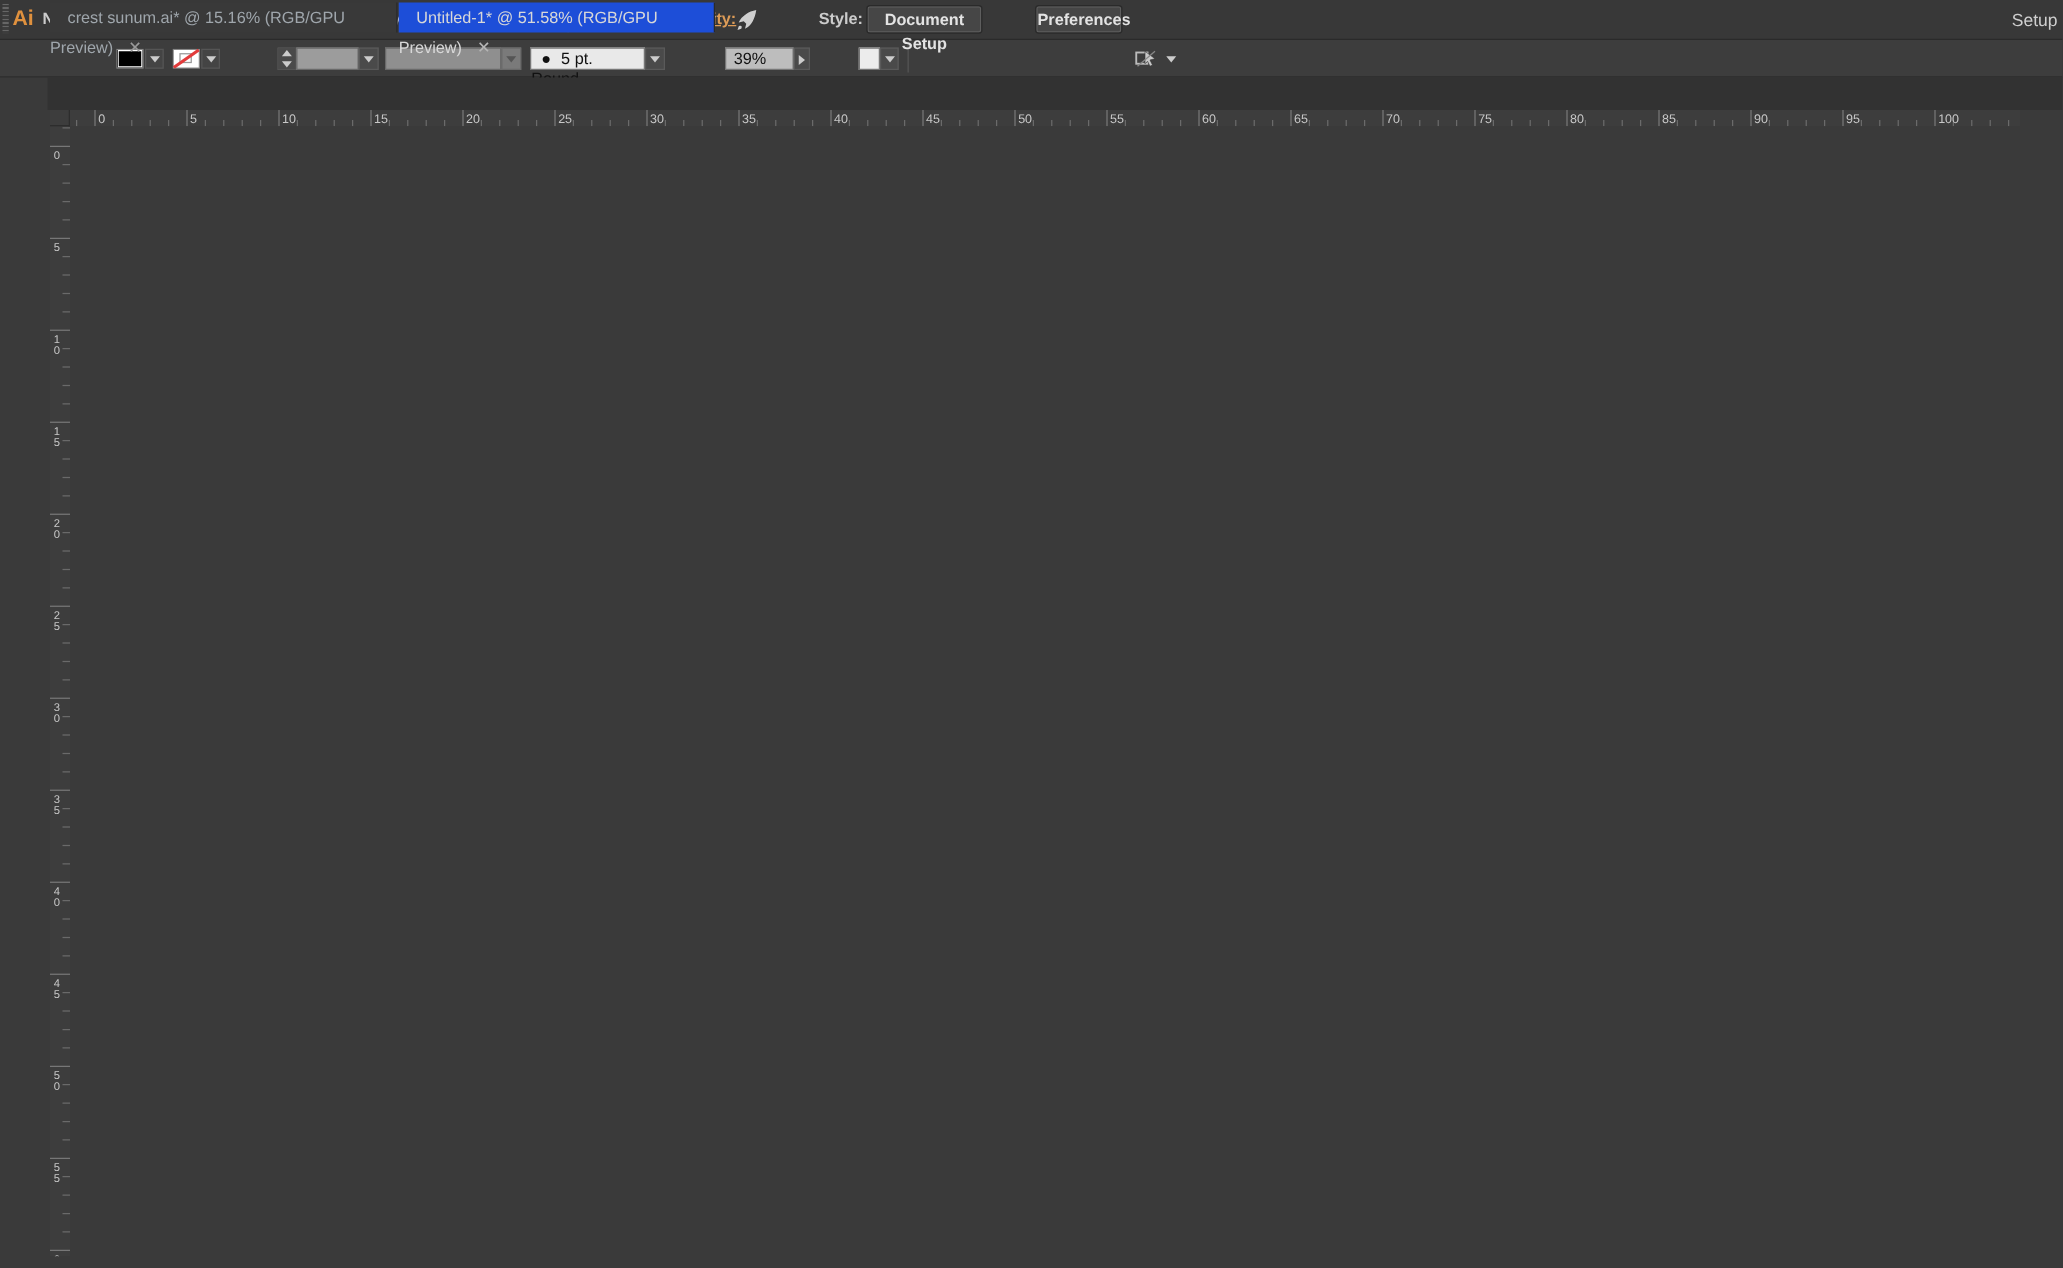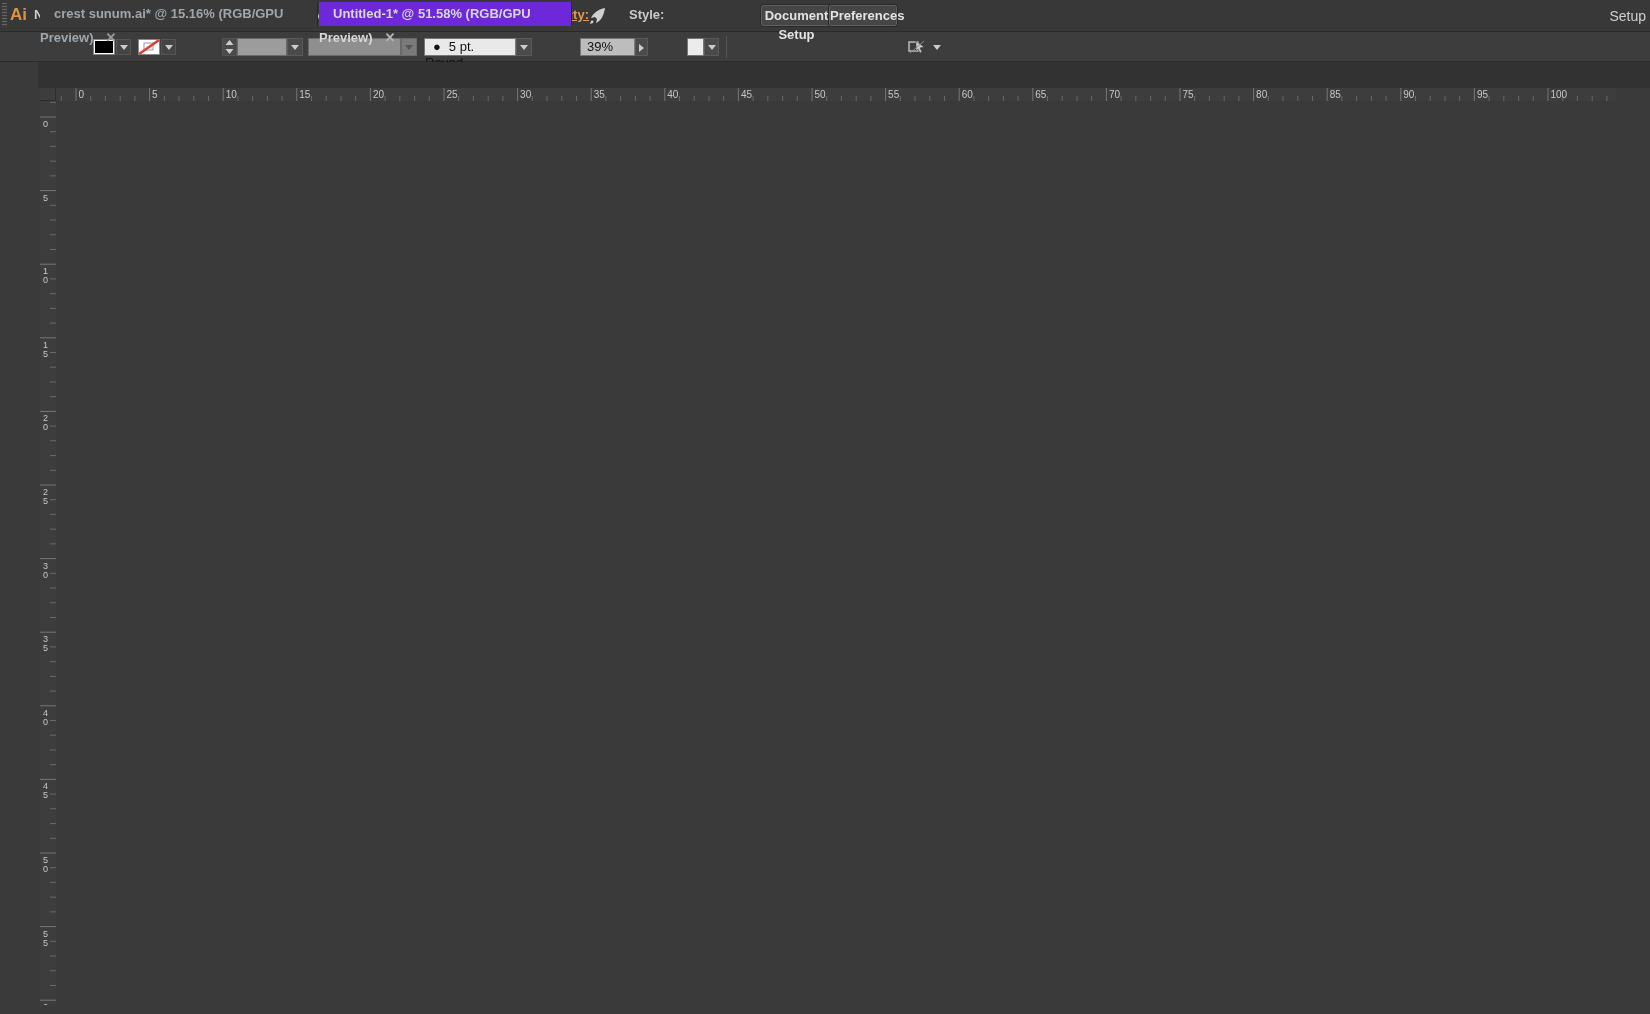--- a/index.html
+++ b/index.html
@@ -16,21 +16,21 @@
 
 #ctrlbar{left:0;top:32px;width:1650px;height:30px;background:#3d3d3d;border-bottom:1px solid #2c2c2c}
 #grip1{left:2px;top:3px;width:5px;height:24px;background:repeating-linear-gradient(#666 0 1px,#3d3d3d 1px 3px)}
 .clab{top:0;height:30px;line-height:30px;color:#cccccc;font-size:13px;font-weight:bold}
 .olab{top:0;height:30px;line-height:30px;color:#dc9b57;font-size:13px;font-weight:bold;text-decoration:underline}
 .ddarrow{width:0;height:0;border-left:4px solid transparent;border-right:4px solid transparent;border-top:5px solid #ccc}
 .cbtn{top:5px;height:21px;background:#464646;border:1px solid #5e5e5e;outline:1px solid #2a2a2a;border-radius:2px;
  color:#e3e3e3;font-size:13px;font-weight:bold;text-align:center}
 
 #tabstrip{left:38px;top:62px;width:1612px;height:26px;background:#323232}
-.tab{top:2px;height:24px;font-size:13px;font-weight:bold;line-height:24px}
+.tab{top:2px;height:24px;font-size:13px;font-weight:normal;line-height:24px}
 
 #hruler{left:56px;top:88px;width:1560px;height:13px;background:#3d3d3d}
 #vruler{left:40px;top:101px;width:16px;height:904px;background:#3d3d3d}
 #rulcorner{left:40px;top:88px;width:16px;height:13px;background:#3d3d3d;border-right:1px solid #2d2d2d;border-bottom:1px solid #2d2d2d}
 </style></head>
 <body>
 <div id="app">
 <div class="abs" id="menubar"></div>
     <div class="abs" id="ailogo">Ai</div>
     <div class="abs menu" style="left:47px">File</div>
@@ -86,38 +86,38 @@
     </div>
     <div class="abs" style="left:424px;top:38px;width:92px;height:18px;background:#e9e9e9;border:1px solid #777;color:#111;font-size:13px;line-height:16px"><span style="margin-left:8px">●</span><span style="margin-left:8px">5 pt. Round</span></div>
     <div class="abs" style="left:516px;top:38px;width:16px;height:18px;background:#4a4a4a;border:1px solid #5a5a5a">
       <div class="ddarrow" style="margin:6px auto"></div>
     </div>
     <div class="abs olab" style="left:537px">Opacity:</div>
     <div class="abs" style="left:580px;top:38px;width:55px;height:18px;background:#bdbdbd;border:1px solid #777;color:#111;font-size:13px;line-height:16px;padding-left:6px">39%</div>
     <div class="abs" style="left:635px;top:38px;width:13px;height:18px;background:#4a4a4a;border:1px solid #5a5a5a">
       <div style="width:0;height:0;border-top:4px solid transparent;border-bottom:4px solid transparent;border-left:5px solid #ccc;margin:5px auto"></div>
     </div>
-    <div class="abs clab" style="left:629px">Style:</div>
+    <div class="abs clab" style="left:655px">Style:</div>
     <div class="abs" style="left:687px;top:38px;width:17px;height:18px;background:#ececec;border:1px solid #777"></div>
     <div class="abs" style="left:704px;top:38px;width:15px;height:18px;background:#4a4a4a;border:1px solid #5a5a5a">
       <div class="ddarrow" style="margin:6px auto"></div>
     </div>
     <div class="abs" style="left:726px;top:36px;width:1px;height:22px;background:#555"></div>
-    <div class="abs cbtn" style="left:761px;width:71px;line-height:19px">Document Setup</div>
+    <div class="abs cbtn" style="left:694px;width:91px;line-height:19px">Document Setup</div>
     <div class="abs cbtn" style="left:829px;width:68px;line-height:19px">Preferences</div>
     <svg class="abs" style="left:908px;top:39px" width="18" height="16" xmlns="http://www.w3.org/2000/svg">
 <rect x="1" y="3" width="9" height="9" fill="none" stroke="#bbb" stroke-width="1.5"></rect>
 <path d="M8 2 L16 8 L12 9 L14 13 L12 14 L10 10 L8 12 Z" fill="#c9c9c9" stroke="#333" stroke-width="0.5"></path>
 <line x1="2" y1="14" x2="16" y2="2" stroke="#888" stroke-width="1"></line>
     </svg>
     <div class="abs ddarrow" style="left:933px;top:45px"></div>
     <div class="abs" id="tabstrip"></div>
     <div class="abs tab" style="left:40px;width:278px;background:#393939;color:#9fa6ac;border-right:1px solid #2a2a2a">
 <span style="margin-left:14px">crest sunum.ai* @ 15.16% (RGB/GPU Preview)</span><span style="margin-left:12px;color:#9a9a9a">✕</span></div>
-    <div class="abs tab" style="left:319px;width:253px;background:#6d28d9;color:#d8d8d8;border-right:1px solid #2a2a2a">
+    <div class="abs tab" style="left:319px;width:253px;background:#1d4ed8;color:#d8d8d8;border-right:1px solid #2a2a2a">
 <span style="margin-left:14px">Untitled-1* @ 51.58% (RGB/GPU Preview)</span><span style="margin-left:12px;color:#b5b5b5">✕</span></div>
     <div class="abs" id="hruler">
       <svg width="1560" height="13" xmlns="http://www.w3.org/2000/svg" style="position:absolute;left:0;top:0">
         <rect width="1560" height="13" fill="#3d3d3d"></rect>
         <line x1="5.3" y1="8" x2="5.3" y2="13" stroke="#6a6a6a" stroke-width="1"></line>
         <line x1="20.0" y1="0" x2="20.0" y2="13" stroke="#777" stroke-width="1"></line>
         <line x1="34.7" y1="8" x2="34.7" y2="13" stroke="#6a6a6a" stroke-width="1"></line>
         <line x1="49.4" y1="8" x2="49.4" y2="13" stroke="#6a6a6a" stroke-width="1"></line>
         <line x1="64.2" y1="8" x2="64.2" y2="13" stroke="#6a6a6a" stroke-width="1"></line>
         <line x1="78.9" y1="8" x2="78.9" y2="13" stroke="#6a6a6a" stroke-width="1"></line>

